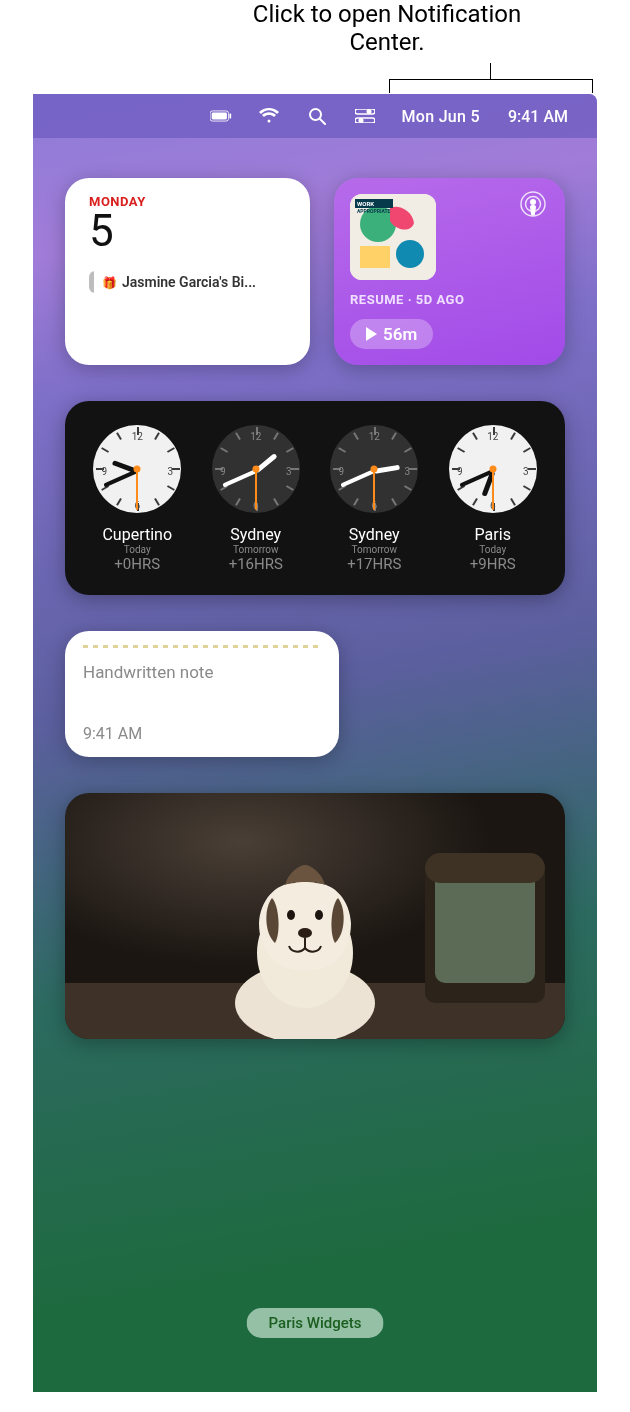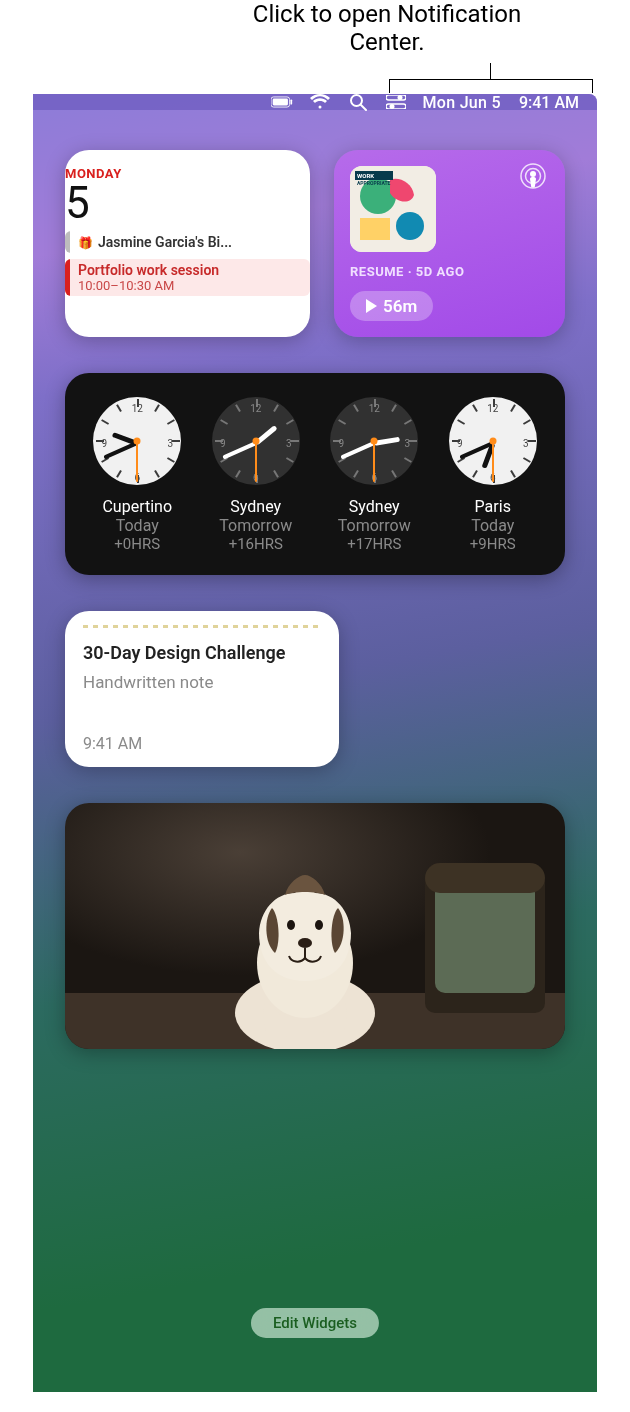--- a/index.html
+++ b/index.html
@@ -4,31 +4,31 @@
 <style>
 *{margin:0;padding:0;box-sizing:border-box;font-family:-apple-system,BlinkMacSystemFont,"Segoe UI",Roboto,Helvetica,Arial,sans-serif}
 body{width:630px;height:1412px;background:#fff;overflow:hidden;position:relative}
 .callout{position:absolute;top:0;left:12px;width:630px;height:90px}
 .callout-text{position:absolute;top:0;left:220px;width:310px;text-align:center;font-size:24px;color:#000;line-height:28px}
 .callout-line{position:absolute;top:63px;left:478px;width:0;height:16px;border-left:1px solid #000}
 .callout-h{position:absolute;top:79px;left:377px;width:204px;border-top:1px solid #000}
 .callout-tick-l{position:absolute;top:79px;left:377px;height:14px;border-left:1px solid #000}
 .callout-tick-r{position:absolute;top:79px;left:580px;height:14px;border-left:1px solid #000}
 .os-area{position:absolute;top:94px;left:33px;width:564px;height:1298px;border-radius:0 8px 0 0;overflow:hidden;background:linear-gradient(170deg,#8d7cd8 0%,#a17cd8 160px,#7e6fc8 300px,#5c5f9f 620px,#2c6a60 900px,#1e6a3f 1200px)}
-.menubar{height:16px;background:rgba(110,92,192,.75);display:flex;align-items:center;justify-content:flex-end;padding:0 18px;gap:16px;color:#fff}
+.menubar{height:44px;background:rgba(110,92,192,.75);display:flex;align-items:center;justify-content:flex-end;padding:0 29px;gap:26px;color:#fff}
 .menubar .ico{width:22px;height:22px;display:flex;align-items:center;justify-content:center}
 .menubar svg{display:block}
 .menubar .date{font-size:16px;font-weight:500;letter-spacing:.3px}
 .menubar .time{font-size:16px;font-weight:500;margin-left:2px}
 .widgets{padding:40px 32px 0 32px;display:flex;flex-direction:column;gap:36px}
 .row1{display:flex;gap:24px}
-.calendar{width:245px;background:#fff;border-radius:24px;padding:16px 0 14px;box-shadow:0 4px 20px rgba(0,0,0,.25)}
+.calendar{width:245px;background:#fff;border-radius:24px;padding:16px 24px 14px;box-shadow:0 4px 20px rgba(0,0,0,.25)}
 .cal-day{font-size:13px;font-weight:700;color:#d9201e;letter-spacing:.5px}
 .cal-num{font-size:44px;font-weight:400;color:#111;line-height:44px;margin-bottom:6px}
-.cal-item{display:flex;border-radius:6px;overflow:hidden;margin-top:6px}
+.cal-item{display:flex;border-radius:6px;overflow:hidden;margin-top:18px}
 .cal-item .bar{width:5px}
 .cal-item .body{flex:1;padding:3px 8px}
 .cal-item .title{font-size:14px;font-weight:600;color:#333;white-space:nowrap;overflow:hidden;text-overflow:ellipsis}
 .cal-item .time{font-size:13px;color:#666}
 .cal-item.gray .bar{background:#bdbdbd}
 .cal-item.red{background:#fde8e8}
 .cal-item.red .bar{background:#d9201e}
 .cal-item.red .title{color:#c72a2a}
 .cal-item.red .time{color:#c94747}
 .cal-birthday .title::before{content:"\1F381";margin-right:5px;font-size:12px}
@@ -49,21 +49,21 @@
 .clockface .num{position:absolute;font-size:10px;color:#888;transform:translate(-50%,-50%)}
 .clockface.light .num{color:#444}
 .hand{position:absolute;left:50%;top:50%;transform-origin:0 50%;border-radius:3px}
 .h-h{width:26px;height:5px;background:#fff}
 .clockface.light .h-h{background:#111}
 .h-m{width:36px;height:4px;background:#fff}
 .clockface.light .h-m{background:#111}
 .h-s{width:40px;height:2px;background:#ff8c1a}
 .pin{position:absolute;left:50%;top:50%;width:7px;height:7px;border-radius:50%;background:#ff8c1a;transform:translate(-50%,-50%)}
 .clock-city{font-size:16px;font-weight:400}
-.clock-day{font-size:16px;color:#8a8a8a}
+.clock-day{font-size:10px;color:#8a8a8a}
 .clock-off{font-size:15px;color:#8a8a8a}
 .notes{width:274px;background:#fff;border-radius:24px;overflow:hidden;box-shadow:0 4px 20px rgba(0,0,0,.25)}
 .notes-head{background:#f6c40e;height:42px;display:flex;align-items:center;gap:10px;padding:0 18px;color:#fff;font-size:16px;font-weight:600}
 .notes-head svg{display:block}
 .notes-body{padding:14px 18px 14px}
 .notes-line{height:3px;background:repeating-linear-gradient(90deg,#e0d39a 0 5px,transparent 5px 10px);margin-bottom:14px}
 .notes-title{font-size:18px;font-weight:600;color:#222;line-height:22px}
 .notes-sub{font-size:17px;color:#8a8a8a;margin-top:8px}
 .notes-time{font-size:16px;color:#8a8a8a;margin-top:42px}
 .photo{border-radius:24px;height:246px;overflow:hidden;box-shadow:0 4px 20px rgba(0,0,0,.3)}
@@ -117,27 +117,20 @@
     <div class="row1">
       <div class="calendar">
         <div class="cal-day">MONDAY</div>
         <div class="cal-num">5</div>
         <div class="cal-item gray cal-birthday">
             <div class="bar"></div>
             <div class="body">
               <div class="title">Jasmine Garcia's Bi...</div>
             </div>
           </div>
-        <div class="cal-item red">
-            <div class="bar"></div>
-            <div class="body">
-              <div class="title">Portfolio work session</div>
-              <div class="time">10:00–10:30 AM</div>
-            </div>
-          </div>
       </div>
 
       <div class="podcast">
         <div class="pod-art">
           <svg viewBox="0 0 86 86">
               <rect width="86" height="86" fill="#f2ede4"></rect>
               <circle cx="28" cy="30" r="18" fill="#3bb07a"></circle>
               <path d="M40 14c8-4 22 2 24 15-3 10-18 8-24-2z" fill="#ef476f"></path>
               <rect x="10" y="52" width="30" height="22" fill="#ffd166"></rect>
               <circle cx="60" cy="60" r="14" fill="#118ab2"></circle>
@@ -264,21 +257,20 @@
           </div>
           <div class="clock-city">Paris</div>
           <div class="clock-day">Today</div>
           <div class="clock-off">+9HRS</div>
         </div>
       </div>
 
     <div class="notes">
       <div class="notes-body">
         <div class="notes-line"></div>
-        <div class="notes-title">30-Day Design Challenge</div>
         <div class="notes-sub">Handwritten note</div>
         <div class="notes-time">9:41 AM</div>
       </div>
     </div>
 
     <div class="photo">
       <svg viewBox="0 0 500 246" preserveAspectRatio="xMidYMid slice">
         <defs>
             <radialGradient id="bg" cx="35%" cy="20%">
               <stop offset="0%" stop-color="#4a3f36"></stop>
@@ -300,14 +292,14 @@
         <ellipse cx="226" cy="122" rx="4" ry="5" fill="#1c1510"></ellipse>
         <ellipse cx="254" cy="122" rx="4" ry="5" fill="#1c1510"></ellipse>
         <ellipse cx="240" cy="140" rx="7" ry="5" fill="#2a1e15"></ellipse>
         <path d="M240 145v10m0 0c-5 6-14 4-16-2m16 2c5 6 14 4 16-2" stroke="#2a1e15" stroke-width="2" fill="none"></path>
         <path d="M200 200c-5 20 3 45 20 44 6-18-5-40-20-44z" fill="#ede3d4"></path>
         <path d="M280 200c5 20-3 45-20 44-6-18 5-40 20-44z" fill="#ede3d4"></path>
       </svg>
     </div>
   </div>
 
-  <div class="edit-btn">Edit Widgets</div>
+  <div class="edit-btn">Paris Widgets</div>
 </div>
 
 </body></html>

